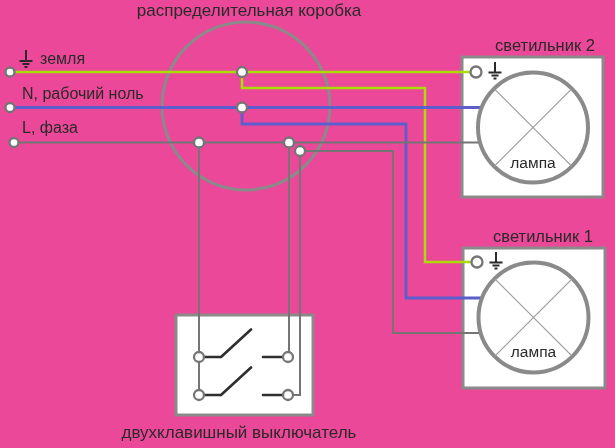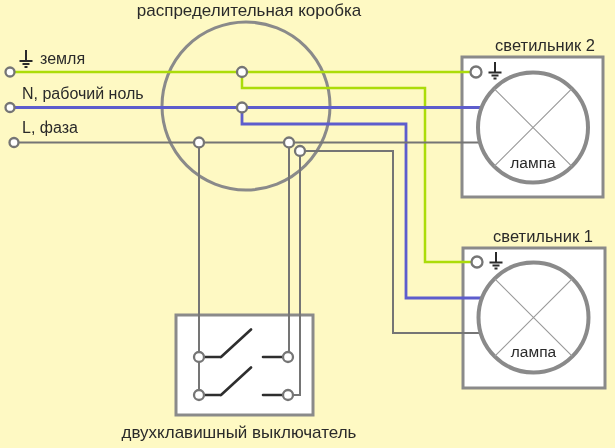--- a/index.html
+++ b/index.html
@@ -4,21 +4,21 @@
 <style>
   html, body {
     margin: 0;
     padding: 0;
     background: #ffffff;
   }
   .stage {
     position: relative;
     width: 615px;
     height: 448px;
-    background: #fef9c3;
+    background: #ec4899;
     overflow: hidden;
     font-family: "Liberation Sans", "DejaVu Sans", sans-serif;
   }
   svg text {
     font-family: "Liberation Sans", "DejaVu Sans", sans-serif;
   }
   .t-title  { font-size: 17px; }
   .t-label  { font-size: 16px; }
   .t-fix    { font-size: 16.5px; }
   .t-lamp   { font-size: 15.5px; }

